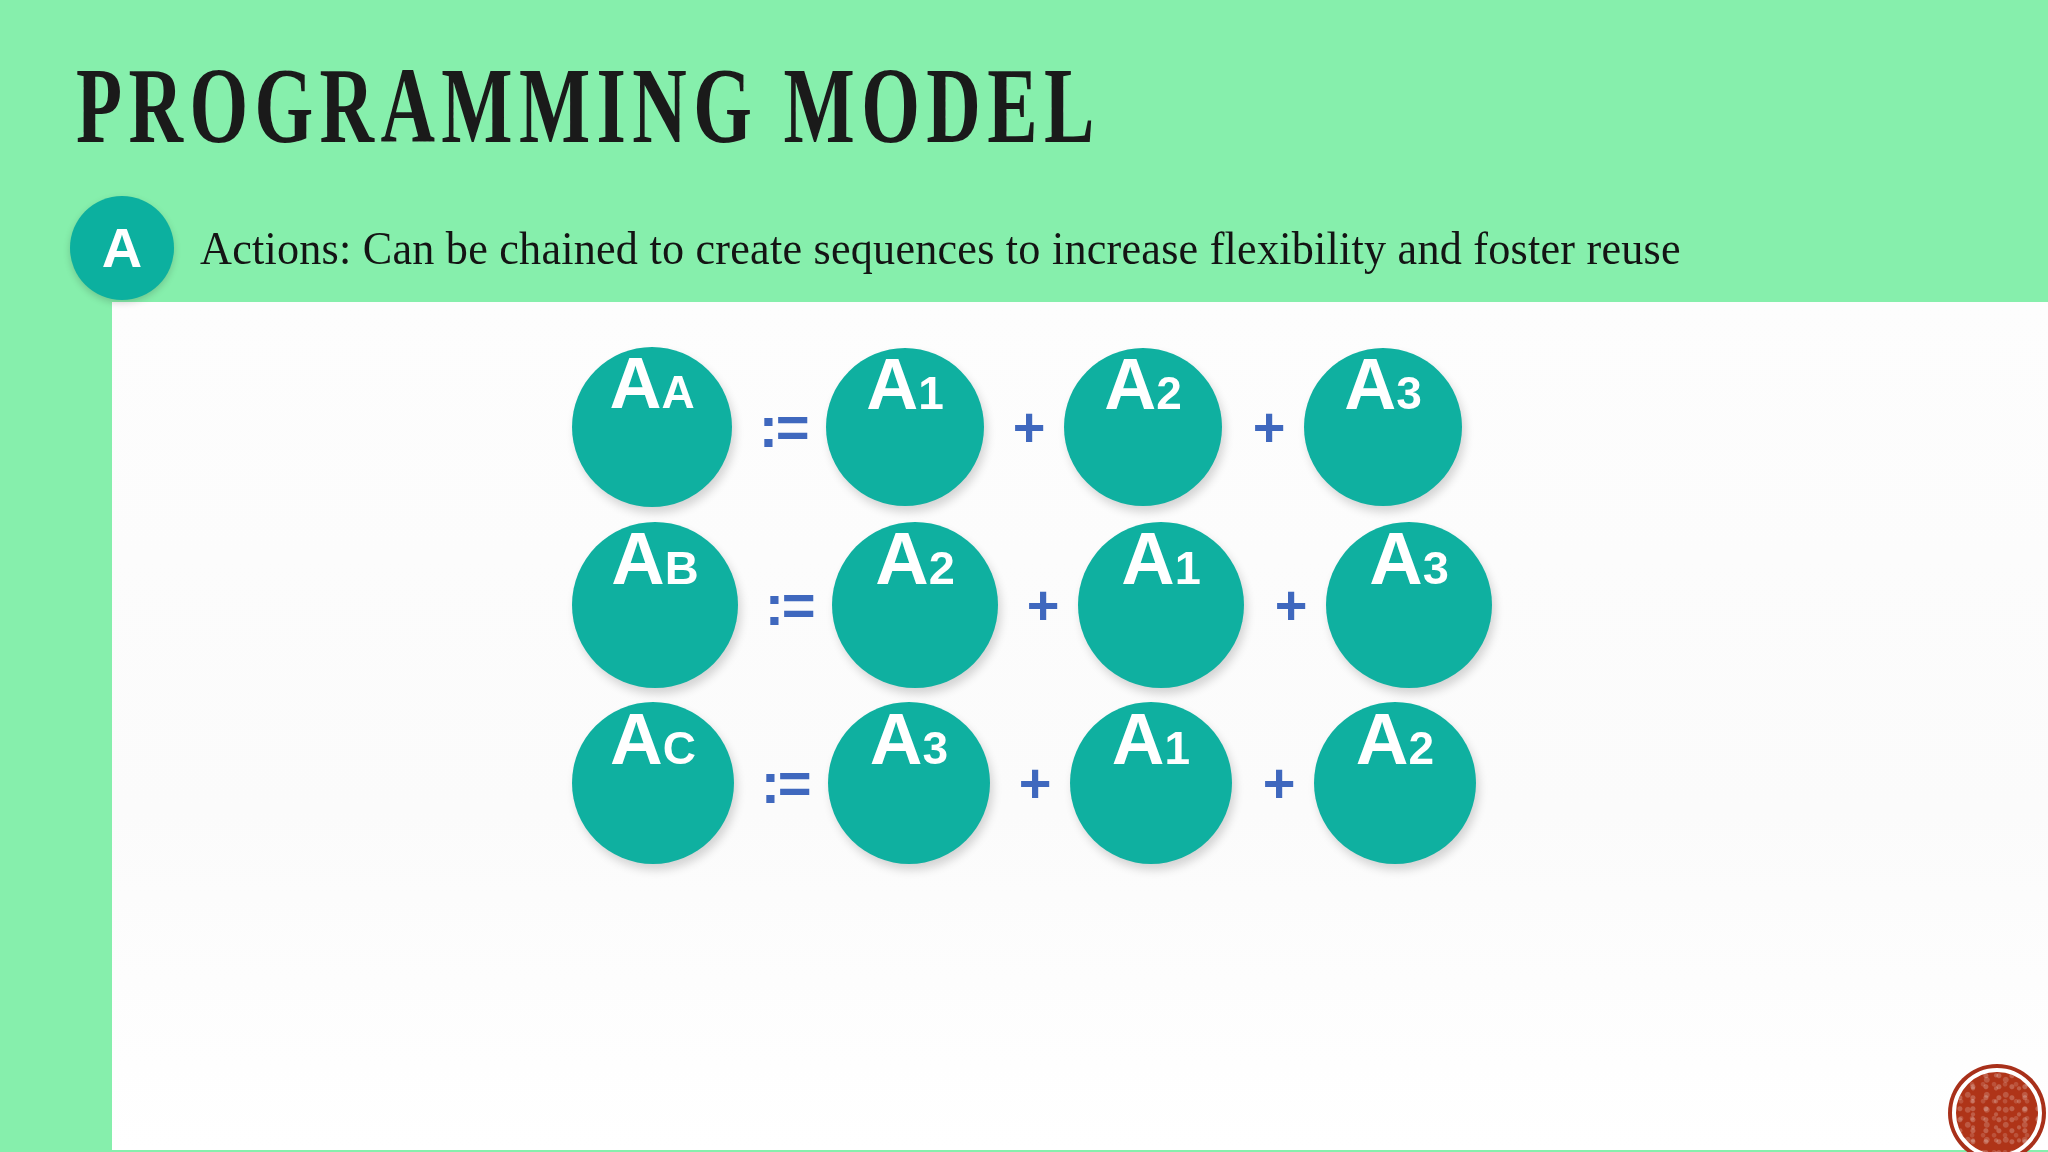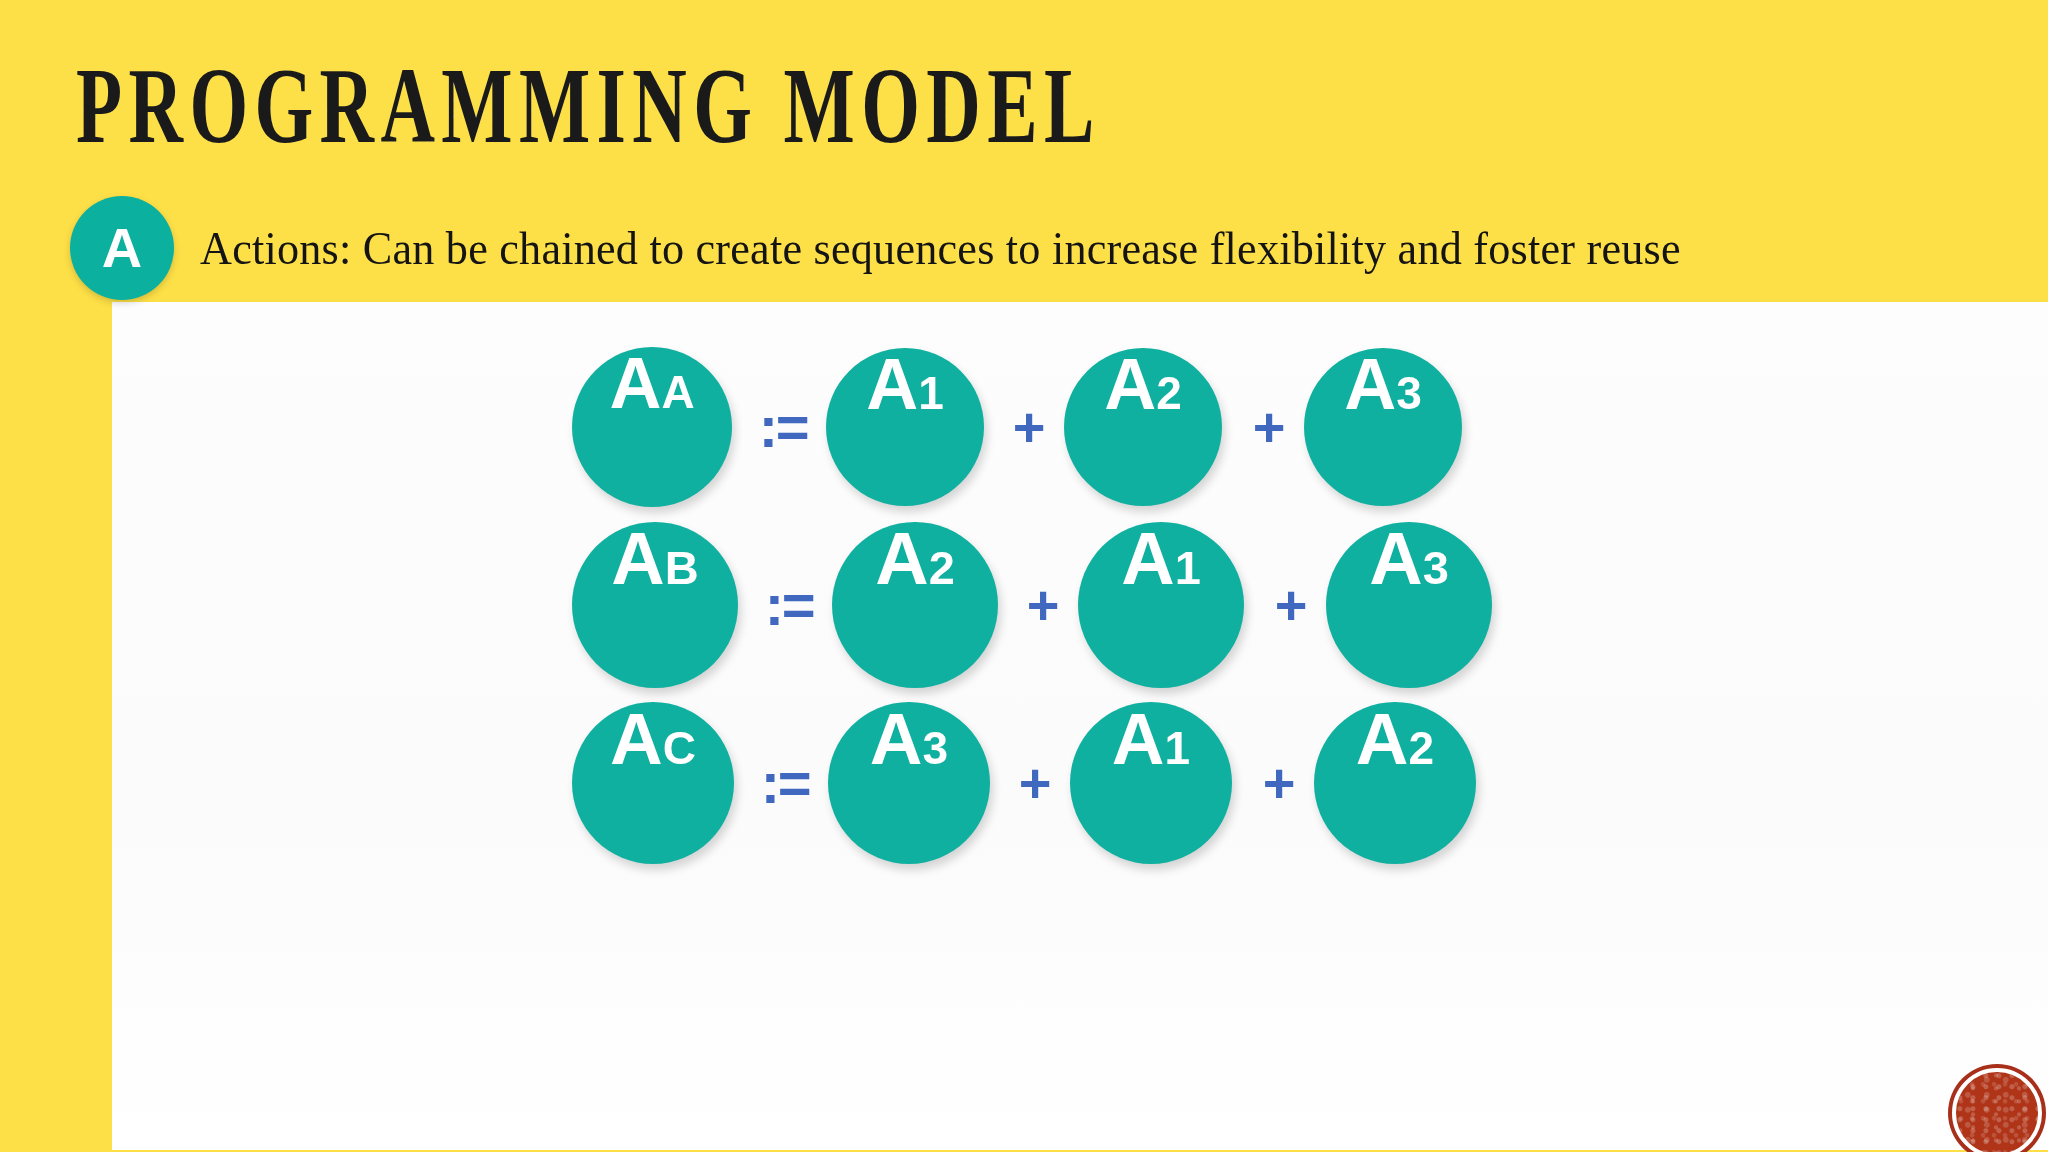--- a/index.html
+++ b/index.html
@@ -9,21 +9,21 @@
   }
   body {
     font-family: "Liberation Serif", serif;
     -webkit-font-smoothing: antialiased;
   }
 
   #slide {
     position: relative;
     width: 2048px;
     height: 1152px;
-    background: #fde047;
+    background: #86efac;
     overflow: hidden;
   }
 
   
   .bg-band {
     position: absolute;
     left: 112px;
     top: 302px;
     width: 1936px;
     height: 848px;

